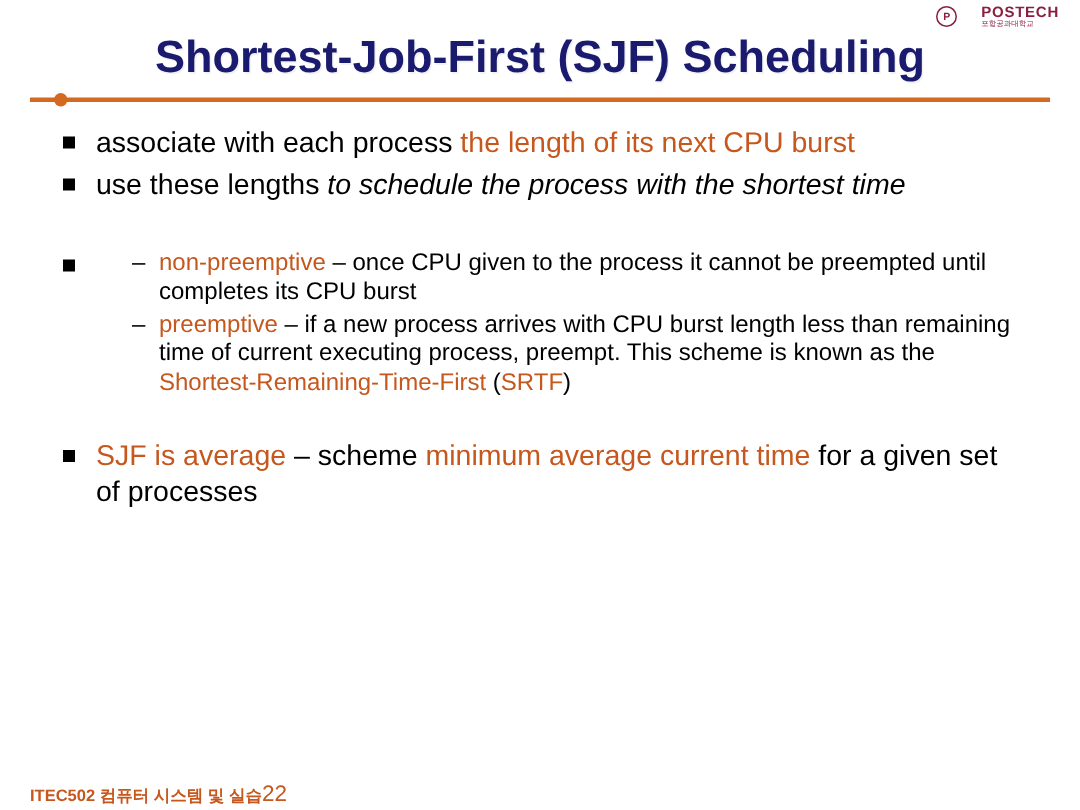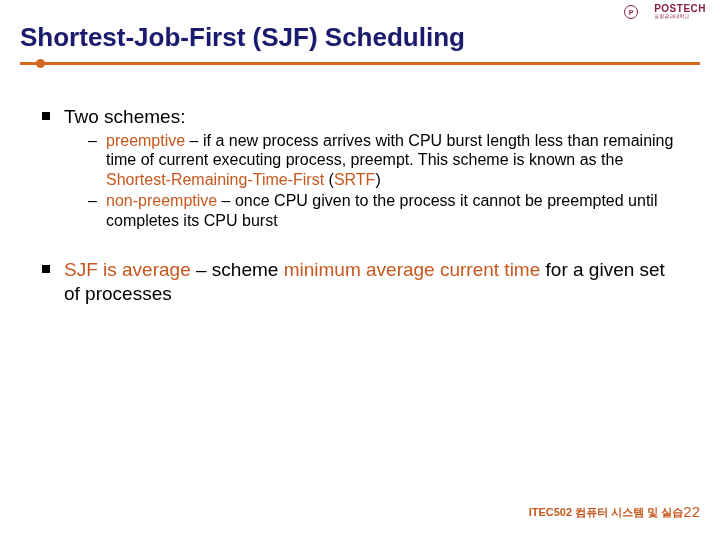--- a/index.html
+++ b/index.html
@@ -13,45 +13,45 @@
   }
   .header-area {
     position: relative;
     padding: 8px 20px 0 20px;
   }
   .logo-block {
     position: absolute;
     top: 4px;
     right: 14px;
     display: flex;
-    align-items: flex-end;
+    align-items: flex-start;
     gap: 16px;
   }
   .logo-circle {
     width: 14px; height: 14px;
     border: 1.5px solid #8a1f3f;
     border-radius: 50%;
     display: inline-flex;
     align-items: center;
     justify-content: center;
   }
   .logo-inner {
     font-size: 7px; color: #8a1f3f; font-weight: bold;
   }
   .logo-text {
     display: flex; flex-direction: column; line-height: 1;
   }
   .logo-main { font-size: 10px; font-weight: bold; color: #8a1f3f; letter-spacing: 0.5px; }
   .logo-sub { font-size: 5px; color: #8a1f3f; }
   h1.title {
     font-family: Verdana, Arial, sans-serif;
-    font-size: 26px;
+    font-size: 30px;
     font-weight: bold;
     color: #1a1a6e;
-    text-align: left;
+    text-align: center;
     margin-top: 14px;
     text-shadow: 1px 1px 0 rgba(0,0,0,0.05);
   }
   .underline-bar {
     position: relative;
     height: 8px;
     margin-top: 6px;
   }
   .underline-line {
     position: absolute;
@@ -97,25 +97,25 @@
     content: "–";
     position: absolute;
     left: 24px; top: 0;
     font-size: 16px;
   }
   .gap-lg { height: 24px; }
   .italic { font-style: italic; }
   .hl { color: #c6571d; }
   .footer {
     position: absolute;
-    bottom: 20px;
+    bottom: 2px;
     left: 0; right: 0;
     padding: 0 20px;
     display: flex;
-    justify-content: flex-end;
+    justify-content: flex-start;
     align-items: flex-end;
   }
   .footer-left {
     font-size: 11px;
     font-weight: bold;
     color: #c6571d;
   }
   .footer-right {
     font-size: 15px;
     color: #c6571d;
@@ -135,32 +135,39 @@
     </span>
   </div>
   <h1 class="title">Shortest-Job-First (SJF) Scheduling</h1>
   <div class="underline-bar">
     <div class="underline-dot"></div>
     <div class="underline-line"></div>
   </div>
 </div>
 
 <div class="content">
+  <ul class="top">
+    <li>
+      <span>associate with each process </span><span class="hl">the length of its next CPU burst</span>
+    </li>
+    <li>
+      <span>use these lengths </span><span class="italic">to schedule the process with the shortest time</span>
+    </li>
+  </ul>
 
   <div class="gap-lg"></div>
 
   <ul class="top">
     <li>
-      <span>Two schemes:</span>
       <ul class="sub">
         <li>
-          <span class="hl">preemptive</span><span> – if a new process arrives with CPU burst length less than remaining time of current executing process, preempt. This scheme is known as the </span><span class="hl">Shortest-Remaining-Time-First</span><span> (</span><span class="hl">SRTF</span><span>)</span>
+          <span class="hl">non-preemptive</span><span> – once CPU given to the process it cannot be preempted until completes its CPU burst</span>
         </li>
         <li>
-          <span class="hl">non-preemptive</span><span> – once CPU given to the process it cannot be preempted until completes its CPU burst</span>
+          <span class="hl">preemptive</span><span> – if a new process arrives with CPU burst length less than remaining time of current executing process, preempt. This scheme is known as the </span><span class="hl">Shortest-Remaining-Time-First</span><span> (</span><span class="hl">SRTF</span><span>)</span>
         </li>
       </ul>
     </li>
   </ul>
 
   <div class="gap-lg"></div>
 
   <ul class="top">
     <li>
       <span class="hl">SJF is average</span><span> – scheme </span><span class="hl">minimum average current time</span><span> for a given set of processes</span>

